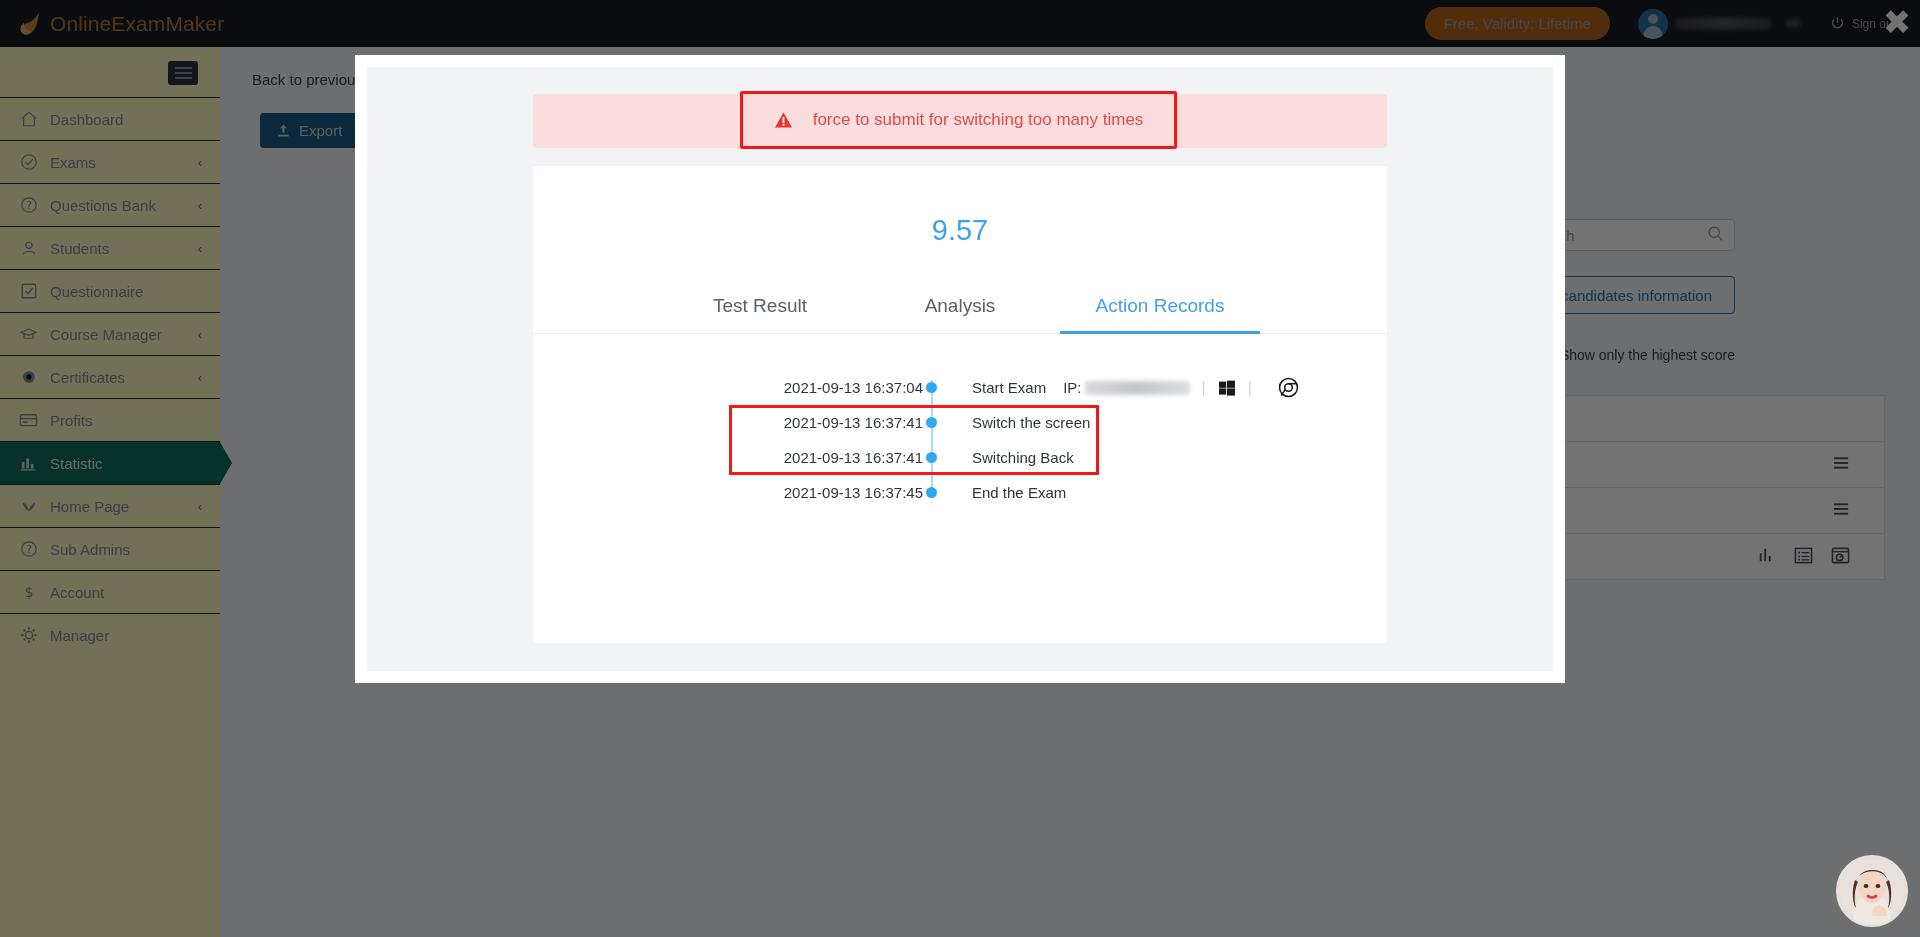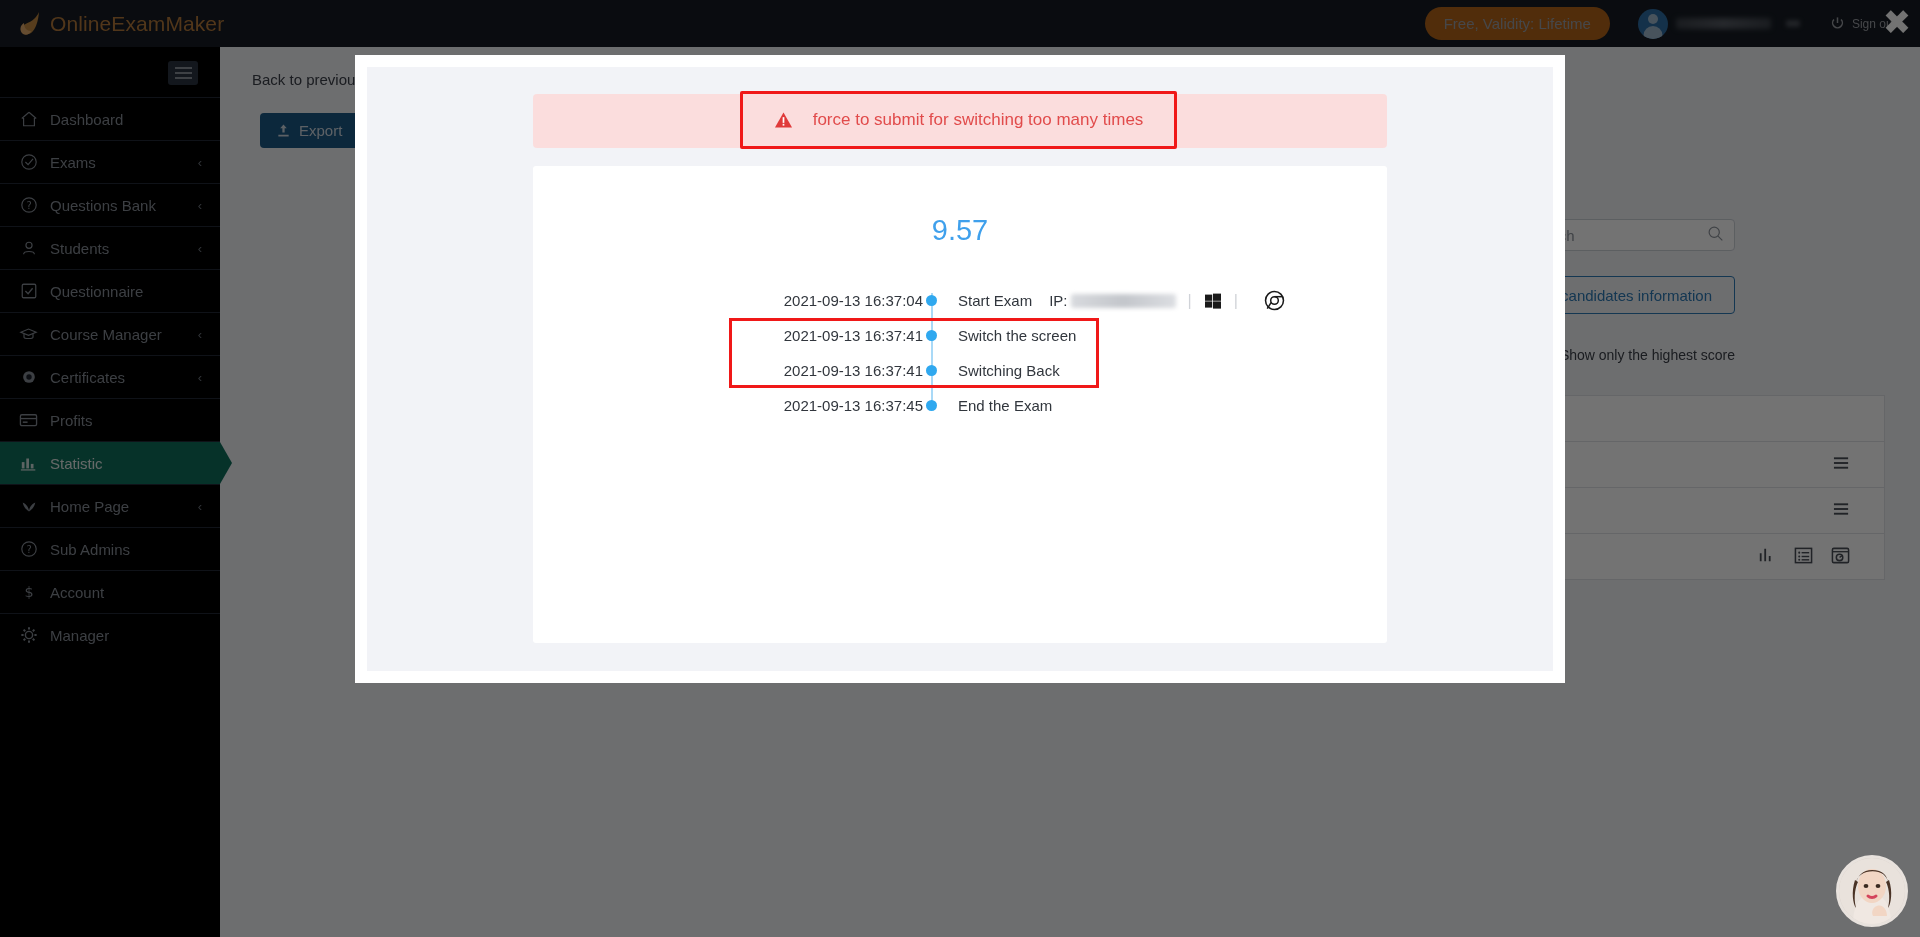--- a/index.html
+++ b/index.html
@@ -60,21 +60,21 @@
   .close-x {
     position: absolute; right: 4px; top: 3px;
     width: 38px; height: 38px; display: flex; align-items: center; justify-content: center;
     color: #ffffff; font-size: 34px; font-weight: bold; line-height: 1;
     z-index: 60; font-family: "DejaVu Sans", sans-serif;
   }
 
   
   .sidebar {
     position: absolute; top: 47px; left: 0; width: 220px; height: 890px;
-    background: #000000; z-index: 30;
+    background: #fef9c3; z-index: 30;
   }
   .hamburger {
     width: 30px; height: 24px; background: #2b3440; border-radius: 3px;
     margin: 14px 22px 12px auto; display: flex; flex-direction: column;
     justify-content: center; align-items: center; gap: 3px;
   }
   .hamburger span { display:block; width: 17px; height: 2px; background: #8a9099; }
   .nav-item {
     display: flex; align-items: center; height: 43px; padding: 0 18px 0 19px;
     color: #868c95; font-size: 15px; border-top: 1px solid #222935;
@@ -194,21 +194,21 @@
   .timeline { position: relative; margin-top: 36px; padding-left: 0; }
   .tl-line {
     position: absolute; left: 398px; top: 10px; width: 2px; height: 108px; background: #a9d9f7;
   }
   .tl-row {
     display: flex; align-items: center; height: 35px; position: relative;
   }
   .tl-time { width: 390px; text-align: right; font-size: 15px; color: #31363d; }
   .tl-dot-cell { width: 16px; display: flex; justify-content: center; }
   .tl-dot { width: 11px; height: 11px; border-radius: 50%; background: #2fa8ef; }
-  .tl-label { font-size: 15px; color: #31363d; margin-left: 19px; display: flex; align-items: center; }
+  .tl-label { font-size: 15px; color: #31363d; margin-left: 33px; display: flex; align-items: center; }
   .ip-label { margin-left: 17px; color: #31363d; font-size: 15px; }
   .ip-blur {
     width: 105px; height: 14px; margin-left: 3px;
     background: linear-gradient(90deg,#d8dade,#c3c6cb,#dcdee2);
     filter: blur(2.2px); border-radius: 2px;
   }
   .tl-sep { color: #d0d3d8; margin: 0 12px; }
   .os-icon { width: 18px; height: 18px; }
   .browser-icon { width: 21px; height: 21px; margin-left: 14px; }
   .tl-highlight {
@@ -507,20 +507,25 @@
                 <rect x="9.1" y="13" width="1.8" height="1.9" fill="#fff"></rect>
               </svg>
           </span>
           <span class="alert-text">force to submit for switching too many times</span>
         </div>
       </div>
 
       <div class="card">
         <div class="score">9.57</div>
 
+        <div class="tabs">
+          <div class="tab">Test Result</div>
+          <div class="tab">Analysis</div>
+          <div class="tab active">Action Records</div>
+        </div>
 
         <div class="timeline">
           <div class="tl-line"></div>
 
           <div class="tl-row">
             <span class="tl-time">2021-09-13 16:37:04</span>
             <span class="tl-dot-cell">
                 <span class="tl-dot"></span>
               </span>
             <span class="tl-label">Start Exam</span>

